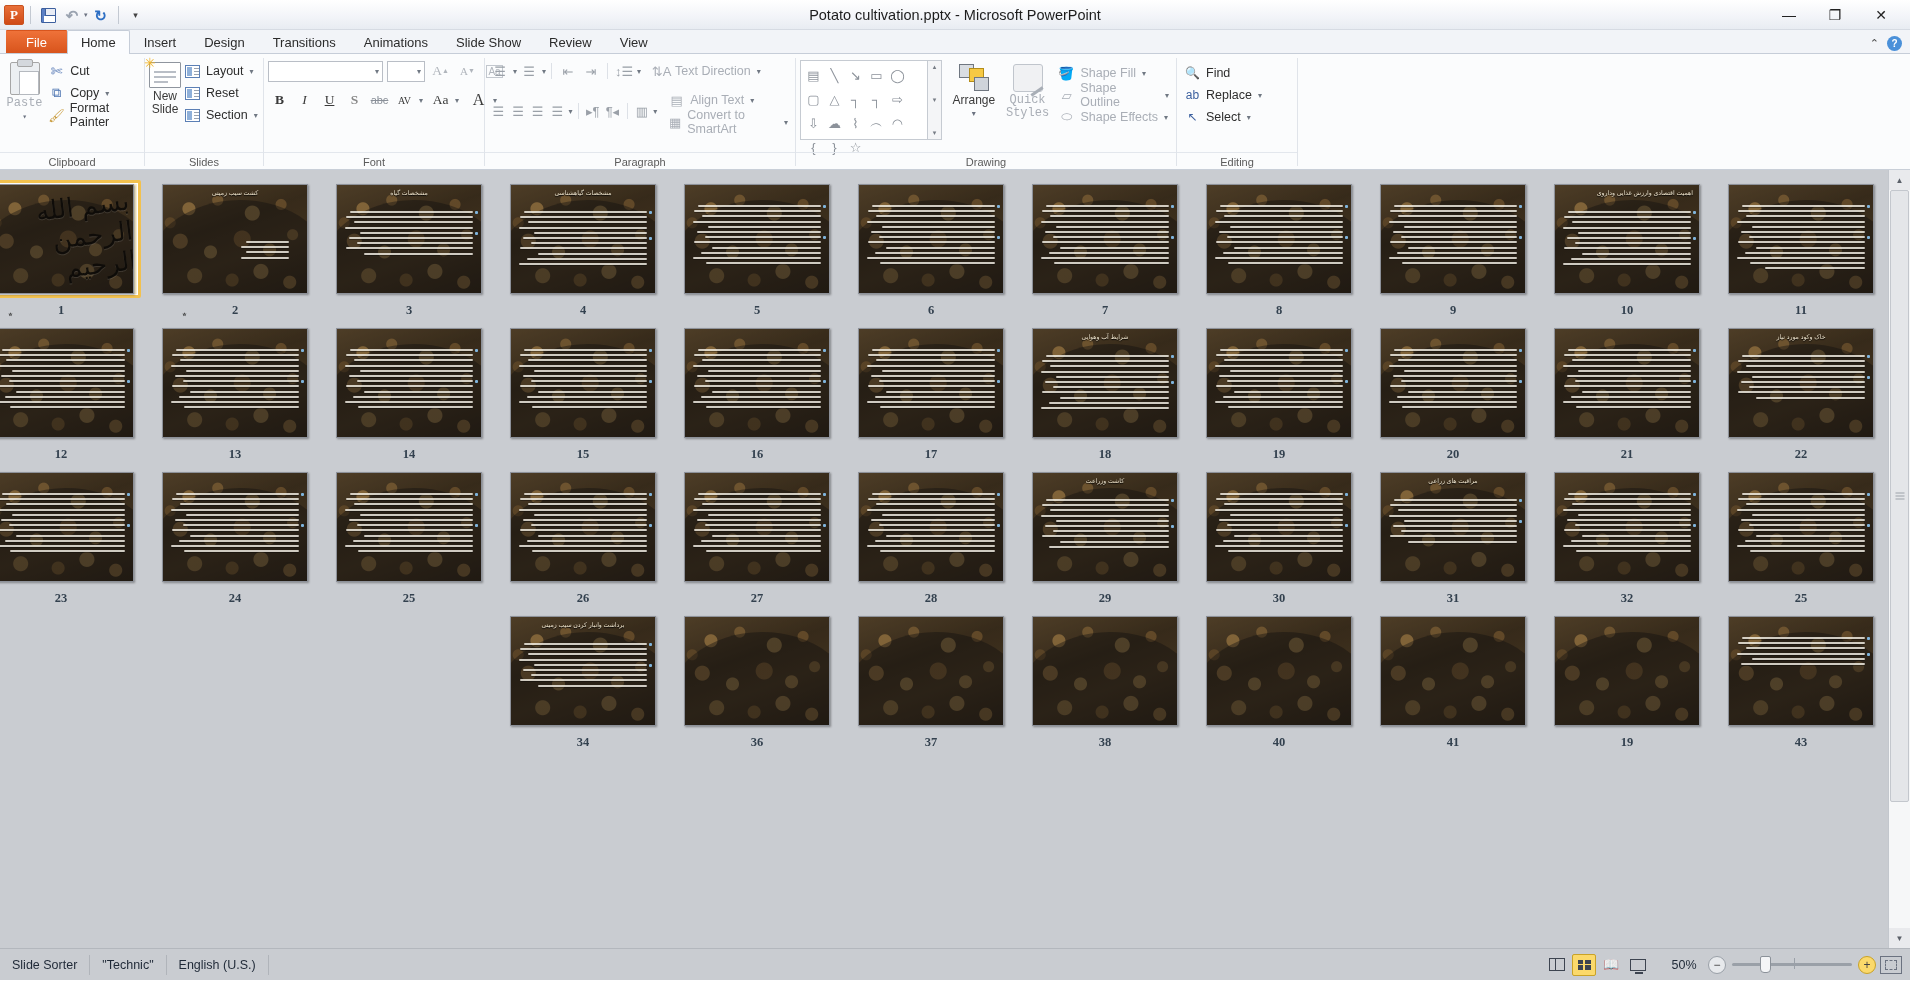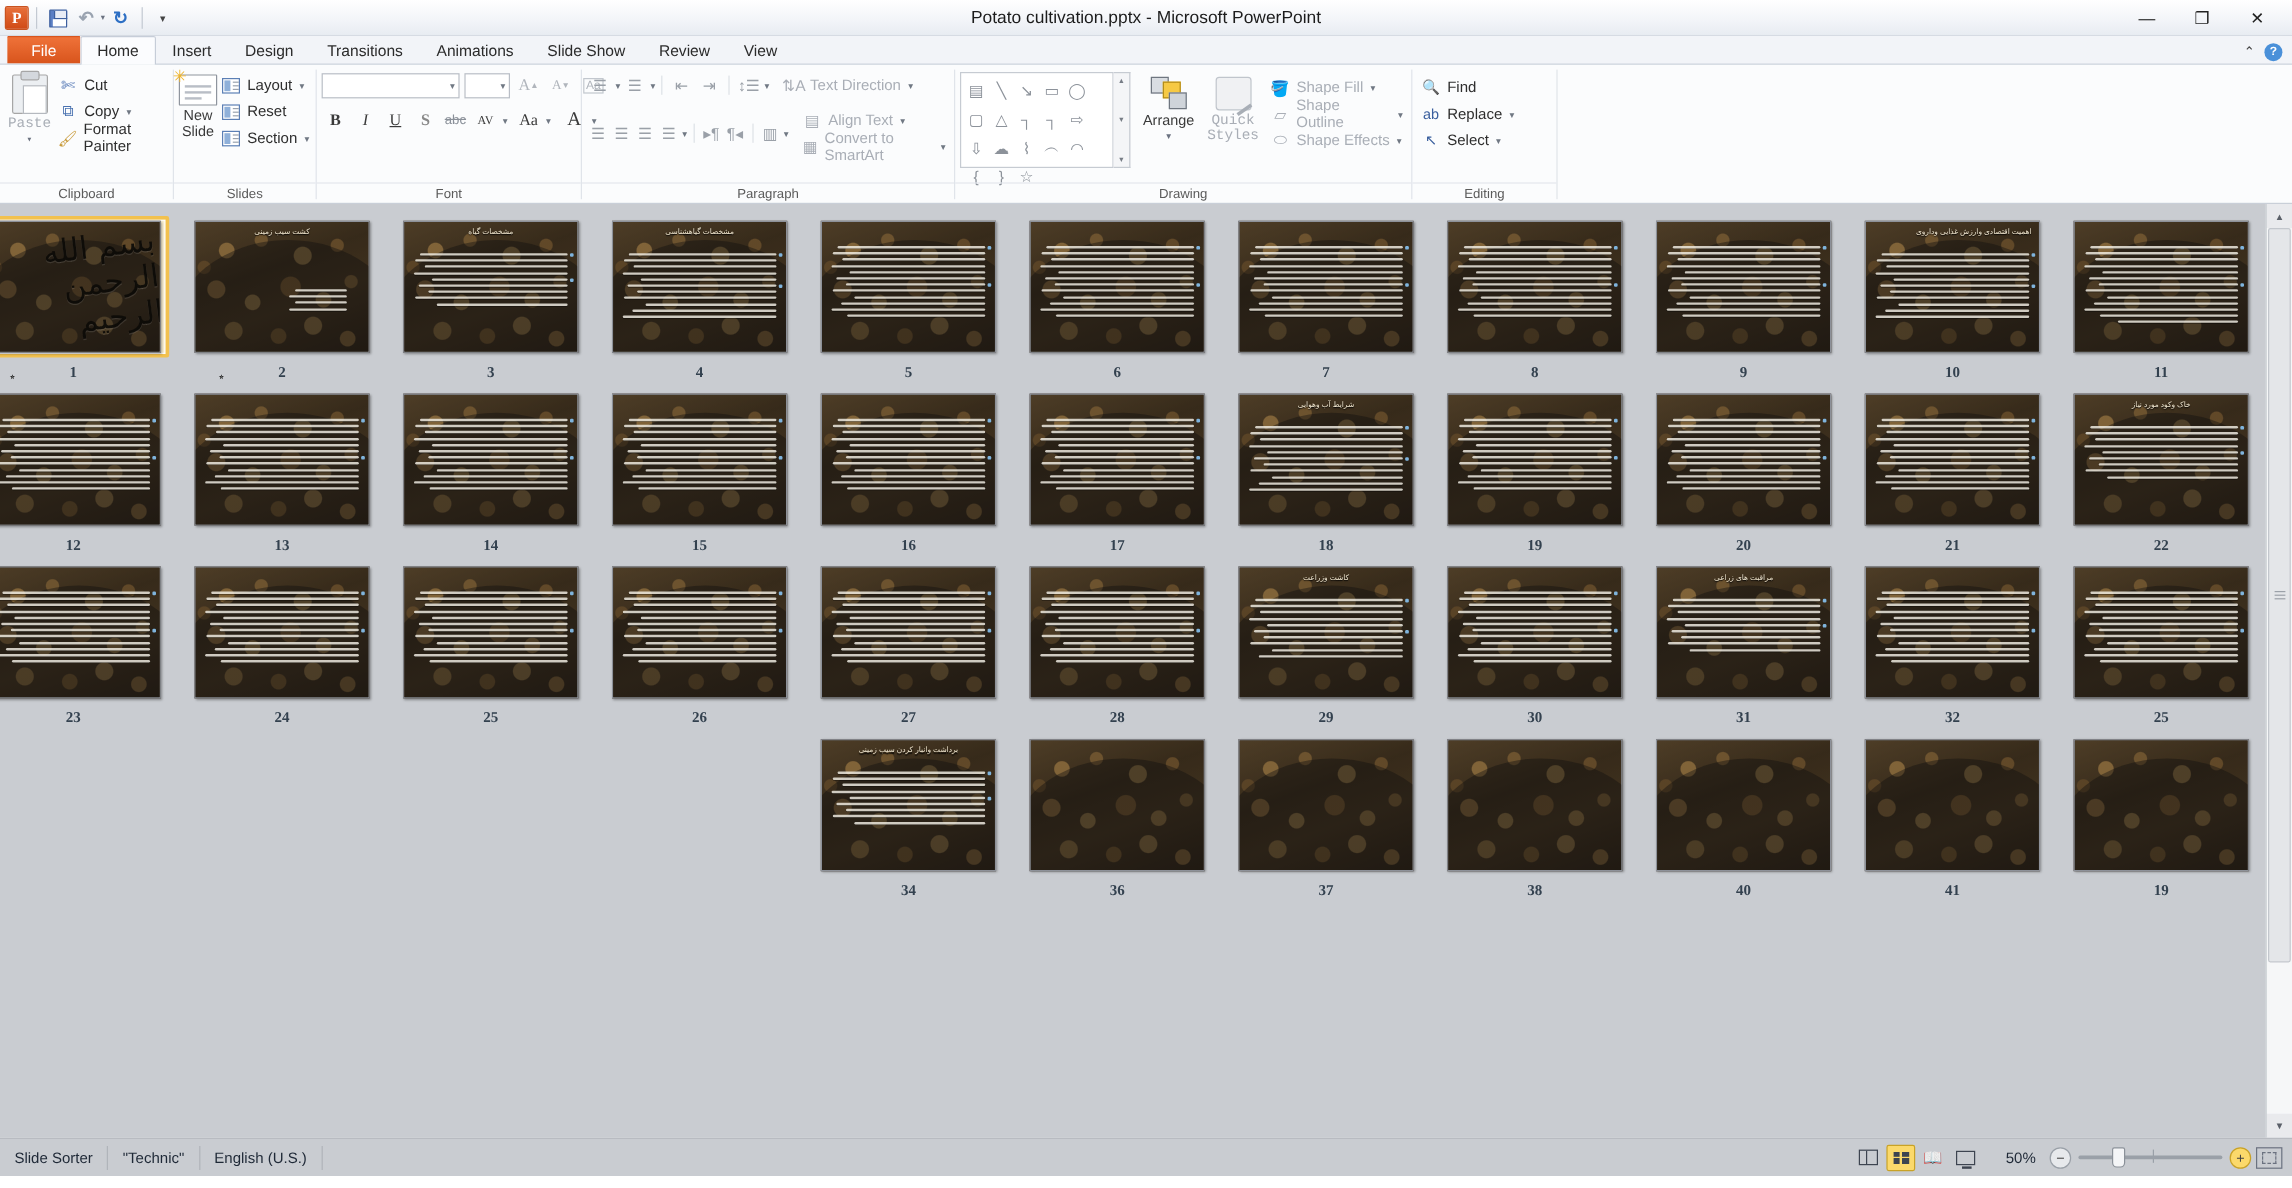--- a/index.html
+++ b/index.html
@@ -1541,20 +1541,44 @@
           </div>
         </div>
       </div>
       <div class="srow">
         <div class="scell">
           <div class="thumbwrap">
             <div class="thumb">
               <div class="bg"></div>
               <div class="swoosh"></div>
               <div class="veil"></div>
+              <div class="bodylines hi">
+                <div class="ln" style="width: 96%; margin-right: 0px; position: relative;">
+                  <span class="bullet-dot" style="top: 0px;"></span>
+                </div>
+                <div class="ln" style="width: 99%; margin-right: 0px;"></div>
+                <div class="ln" style="width: 93%; margin-right: 0px;"></div>
+                <div class="ln" style="width: 100%; margin-right: 0px; position: relative;">
+                  <span class="bullet-dot" style="top: 0px;"></span>
+                </div>
+                <div class="ln" style="width: 88%; margin-right: 0px;"></div>
+                <div class="ln" style="width: 97%; margin-right: 0px;"></div>
+              </div>
+            </div>
+          </div>
+          <div class="numrow">
+            <span class="snum">43</span>
+          </div>
+        </div>
+        <div class="scell">
+          <div class="thumbwrap">
+            <div class="thumb">
+              <div class="bg"></div>
+              <div class="swoosh"></div>
+              <div class="veil"></div>
             </div>
           </div>
           <div class="numrow">
             <span class="snum">19</span>
           </div>
         </div>
         <div class="scell">
           <div class="thumbwrap">
             <div class="thumb">
               <div class="bg"></div>

